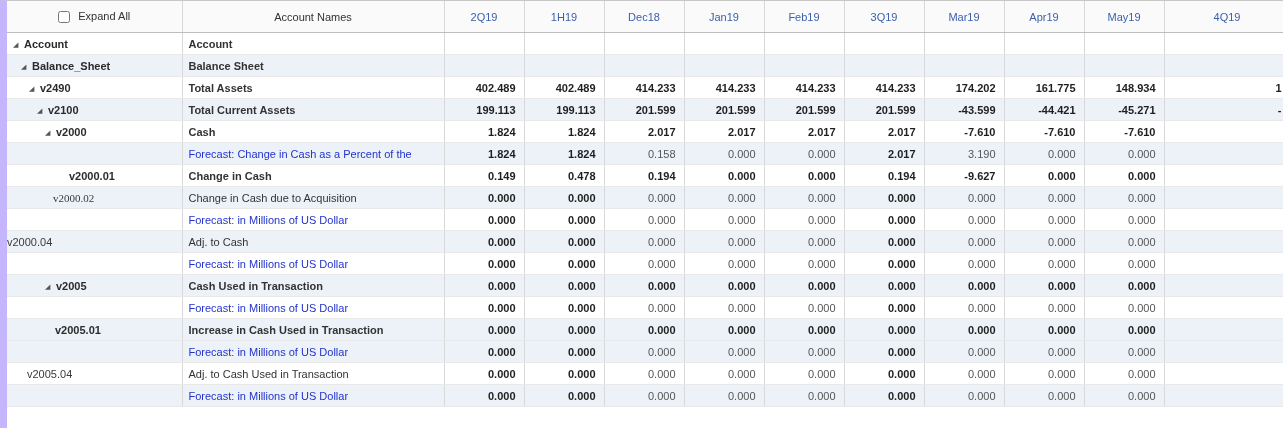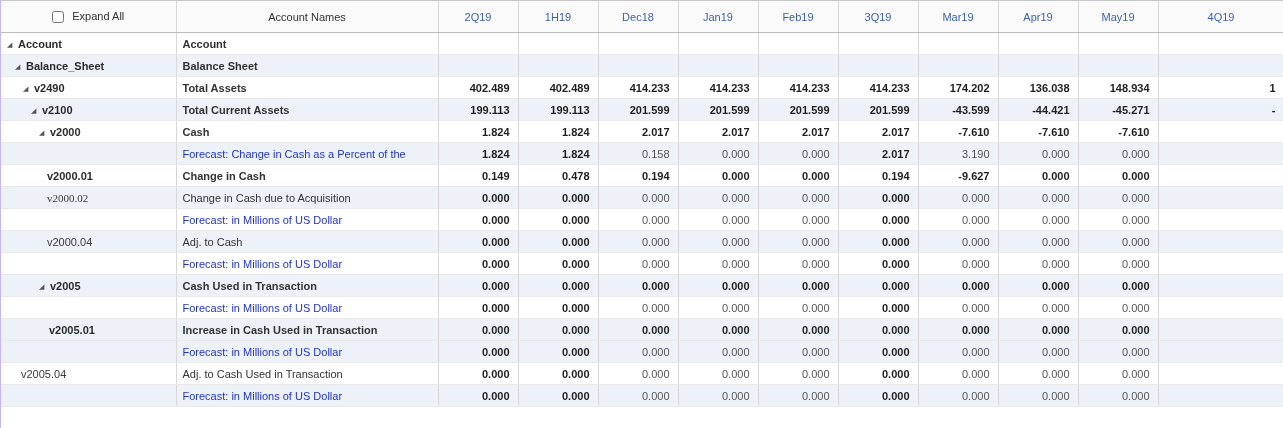--- a/index.html
+++ b/index.html
@@ -1,20 +1,20 @@
 <!DOCTYPE html>
 <html style="--header-bg: #fafafa; --period-blue: #3a5fad; --forecast-blue: #2233cc; --shade: #edf2f8; --vline: #d8d8d8; --hline: #e9e9e9; --val-normal: #555555; --val-bold: #1e1e1e;"><head>
 <meta charset="utf-8">
 <style>
   html,body{margin:0;padding:0;background:#fff;}
   body{font-family:"Liberation Sans","DejaVu Sans",sans-serif;}
 
   .grid{
     width:1283px;height:428px;overflow:hidden;box-sizing:border-box;
-    border-top:1px solid #c6c6c6;border-left:1px solid #c4b5fd;background:#fff;
+    border-top:1px solid #c6c6c6;border-left:7px solid #c4b5fd;background:#fff;
   }
   table{border-collapse:collapse;table-layout:fixed;width:1283px;}
 
   th{
     height:31px;padding:0;font-size:11px;font-weight:normal;text-align:center;
     background:var(--header-bg);color:#333;
     border-right:1px solid var(--vline);border-bottom:1px solid #bdbdbd;
     overflow:hidden;white-space:nowrap;
   }
   th.period{color:var(--period-blue);}
@@ -109,21 +109,21 @@
         <tr>
           <td class="acct b" style="padding-left: 22px;"><span class="tri">◢</span><span>v2490</span></td>
           <td class="name b">Total Assets</td>
           <td class="val b">402.489</td>
           <td class="val b">402.489</td>
           <td class="val b">414.233</td>
           <td class="val b">414.233</td>
           <td class="val b">414.233</td>
           <td class="val b">414.233</td>
           <td class="val b">174.202</td>
-          <td class="val b">136.038</td>
+          <td class="val b">161.775</td>
           <td class="val b">148.934</td>
           <td class="val b">1</td>
         </tr>
         <tr class="shade">
           <td class="acct b" style="padding-left: 30px;"><span class="tri">◢</span><span>v2100</span></td>
           <td class="name b">Total Current Assets</td>
           <td class="val b">199.113</td>
           <td class="val b">199.113</td>
           <td class="val b">201.599</td>
           <td class="val b">201.599</td>
@@ -156,21 +156,21 @@
           <td class="val">0.158</td>
           <td class="val">0.000</td>
           <td class="val">0.000</td>
           <td class="val b">2.017</td>
           <td class="val">3.190</td>
           <td class="val">0.000</td>
           <td class="val">0.000</td>
           <td class="val"></td>
         </tr>
         <tr>
-          <td class="acct b" style="padding-left: 46px;"><span>v2000.01</span></td>
+          <td class="acct b" style="padding-left: 62px;"><span>v2000.01</span></td>
           <td class="name b">Change in Cash</td>
           <td class="val b">0.149</td>
           <td class="val b">0.478</td>
           <td class="val b">0.194</td>
           <td class="val b">0.000</td>
           <td class="val b">0.000</td>
           <td class="val b">0.194</td>
           <td class="val b">-9.627</td>
           <td class="val b">0.000</td>
           <td class="val b">0.000</td>
@@ -198,21 +198,21 @@
           <td class="val">0.000</td>
           <td class="val">0.000</td>
           <td class="val">0.000</td>
           <td class="val b">0.000</td>
           <td class="val">0.000</td>
           <td class="val">0.000</td>
           <td class="val">0.000</td>
           <td class="val"></td>
         </tr>
         <tr class="shade">
-          <td class="acct" style="padding-left: 46px;"><span>v2000.04</span></td>
+          <td class="acct" style=""><span>v2000.04</span></td>
           <td class="name">Adj. to Cash</td>
           <td class="val b">0.000</td>
           <td class="val b">0.000</td>
           <td class="val">0.000</td>
           <td class="val">0.000</td>
           <td class="val">0.000</td>
           <td class="val b">0.000</td>
           <td class="val">0.000</td>
           <td class="val">0.000</td>
           <td class="val">0.000</td>

